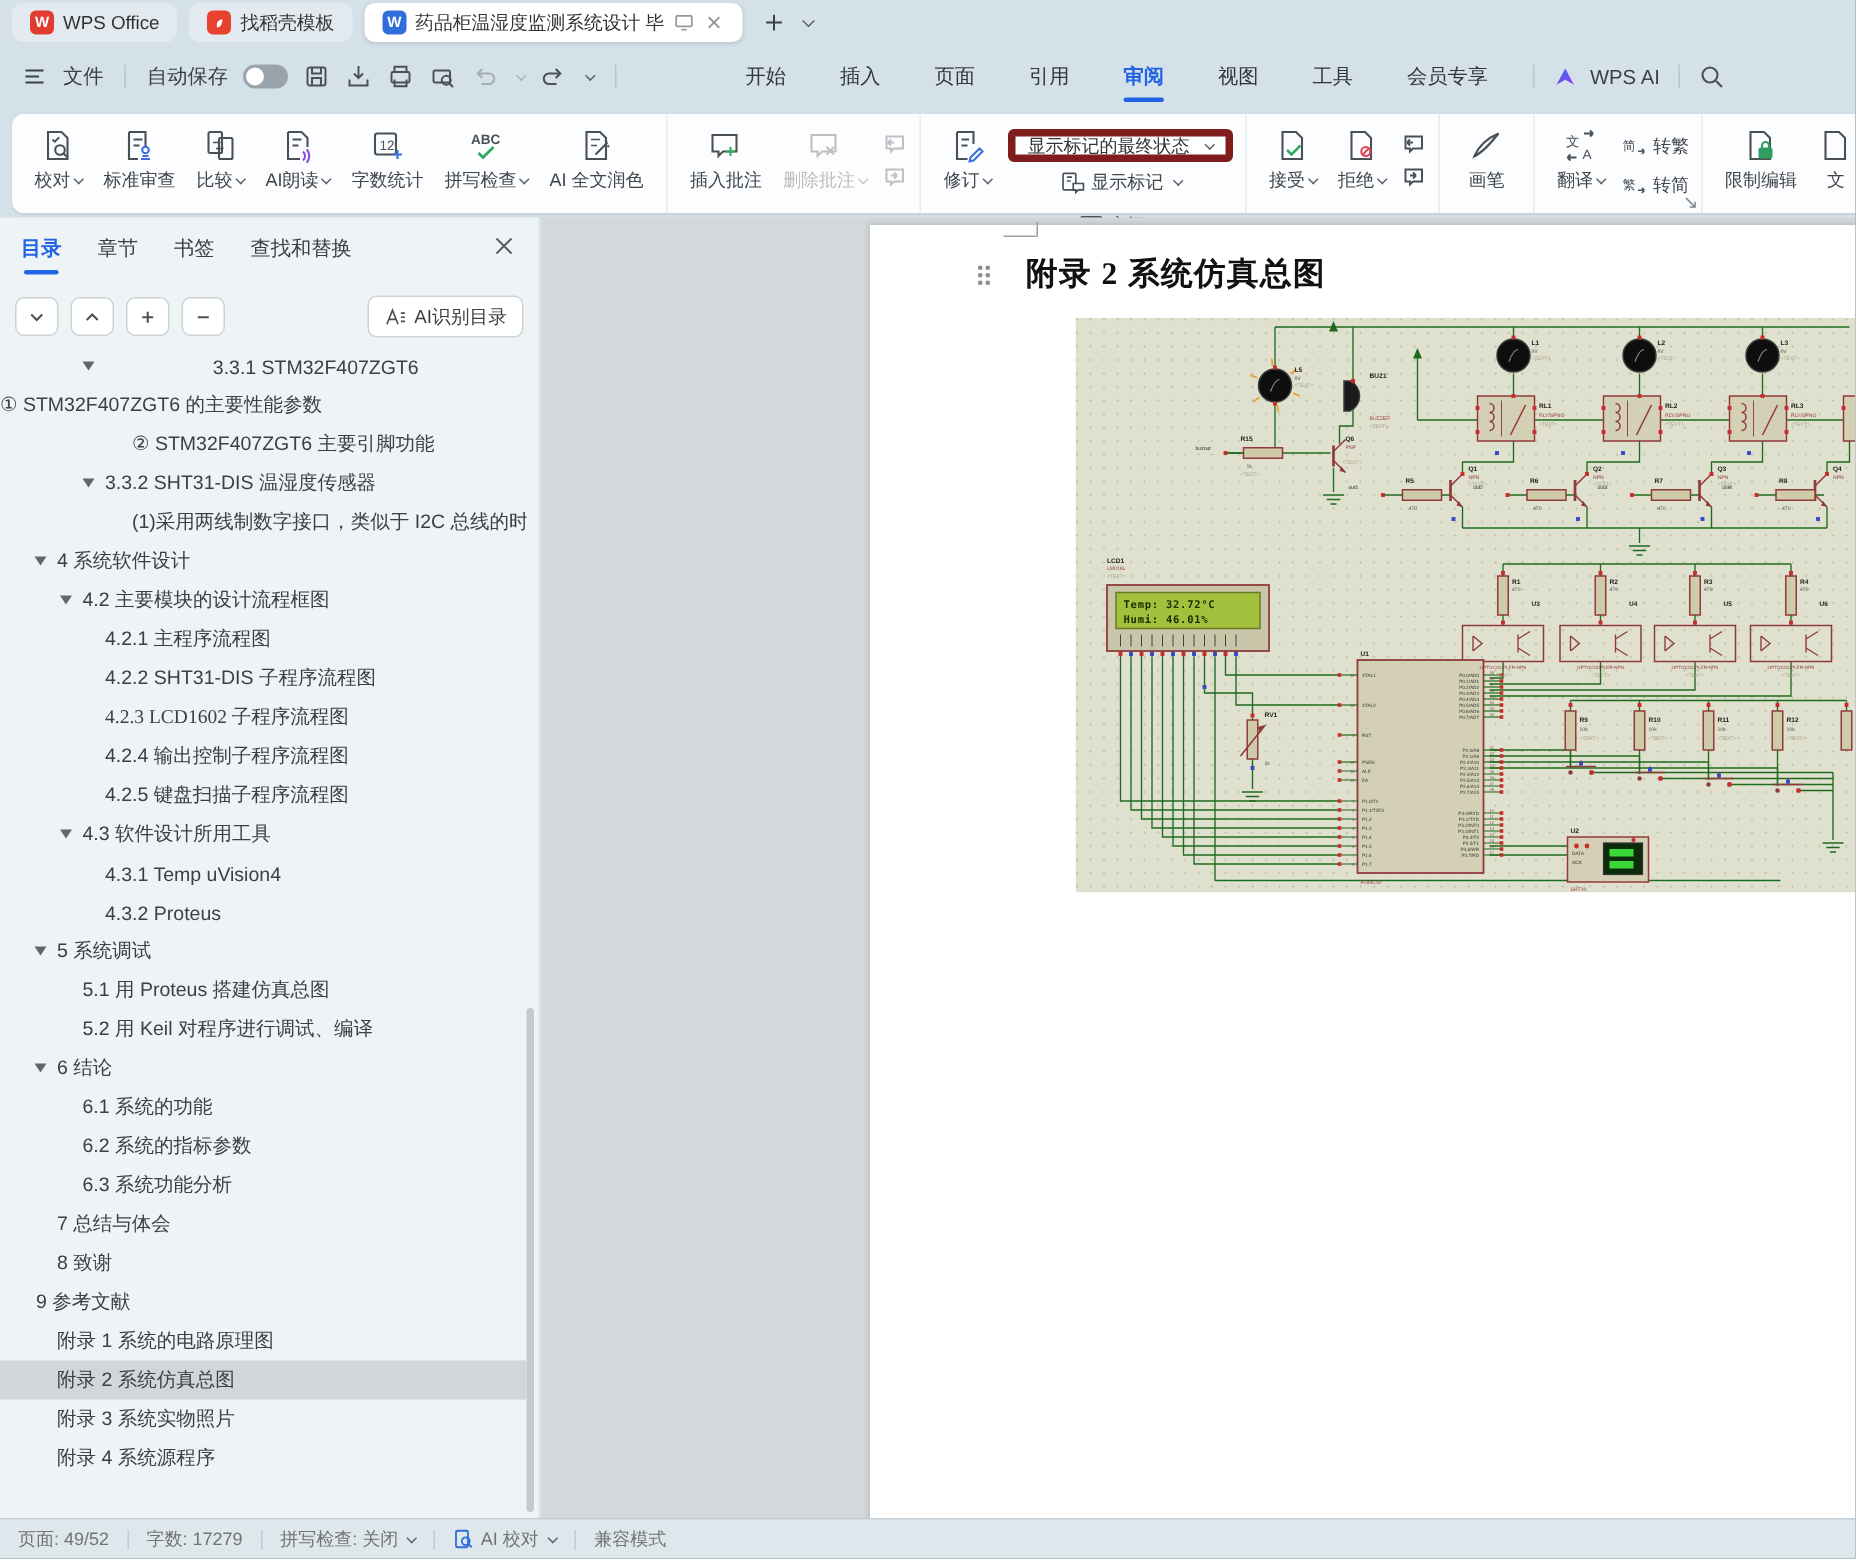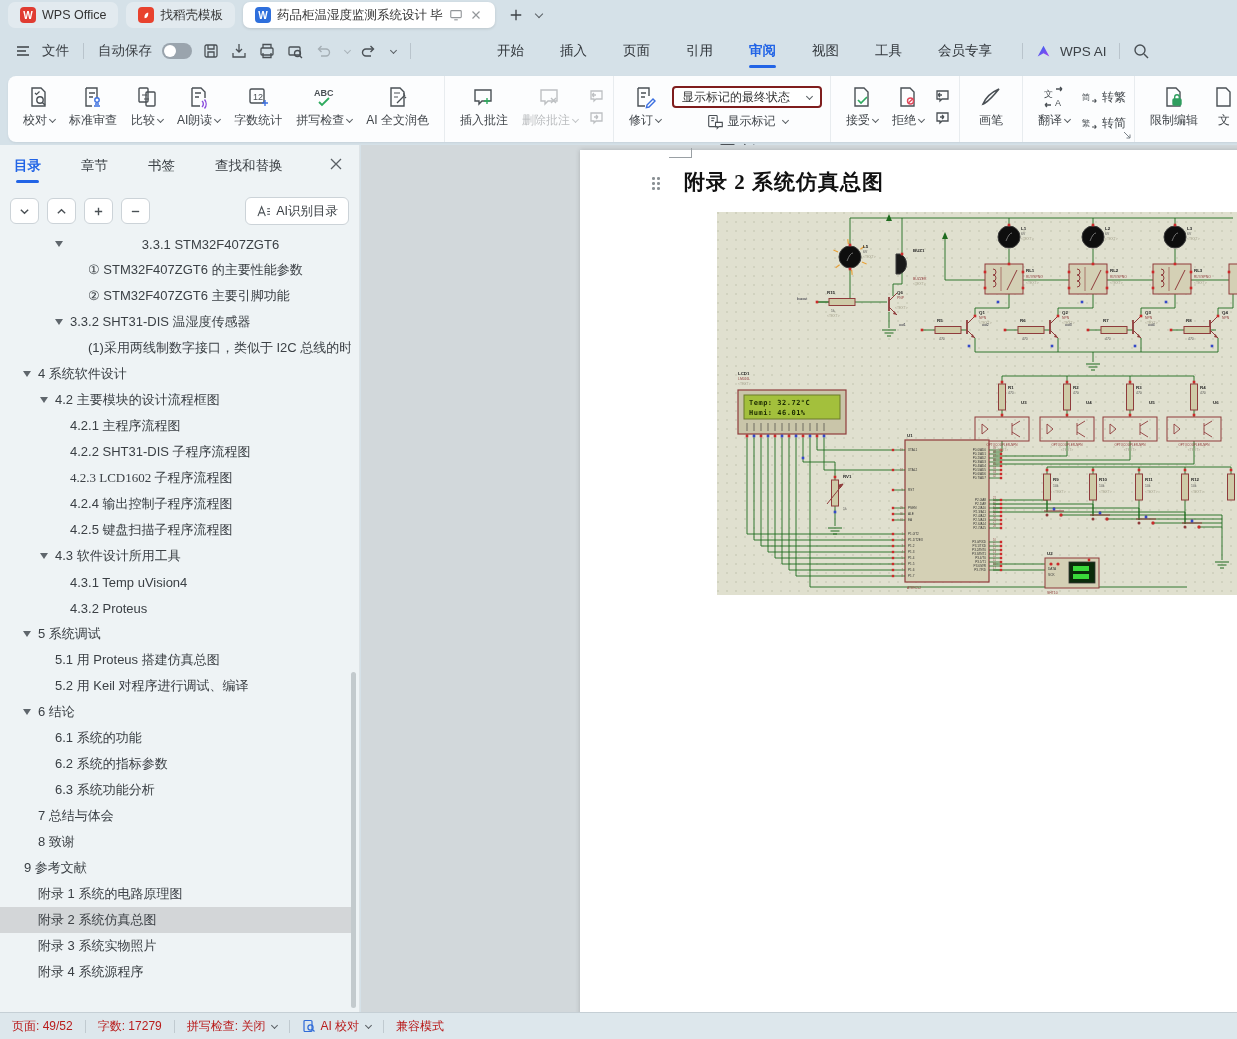--- a/index.html
+++ b/index.html
@@ -41,30 +41,30 @@
   .rgroup{display:flex;align-items:flex-start;padding:4px 8px 0 8px;border-right:1px solid #e8ecef;position:relative;}
   .rgroup:last-child{border-right:none;}
   .rbtn{display:flex;flex-direction:column;align-items:center;gap:3px;padding:5px 7px;border-radius:6px;min-width:46px;}
   .rbtn.dis{opacity:.35;}
   .ricon{width:24px;height:24px;}
   .rlbl{font-size:12px;color:#41464b;display:flex;align-items:center;white-space:nowrap;}
   .smallcol{display:flex;flex-direction:column;gap:6px;padding-top:8px;margin-left:2px;}
   .sicon{width:18px;height:16px;}
   .sicon.dis{opacity:.35;}
   .revcol{display:flex;flex-direction:column;gap:5px;padding-top:6px;margin-left:4px;}
-  .mselect{width:150px;height:22px;border:2px solid #7f1d1d;border-radius:4px;background:#fff;display:flex;
+  .mselect{width:150px;height:22px;border:5px solid #7f1d1d;border-radius:4px;background:#fff;display:flex;
            align-items:center;justify-content:space-between;padding:0 8px;font-size:12px;color:#333;}
   .revrow{display:flex;align-items:center;gap:12px;flex-direction:column;}
   .hbtn{display:flex;align-items:center;gap:4px;font-size:12px;color:#41464b;white-space:nowrap;}
   .hbtn svg{width:17px;height:17px;}
   .corner{position:absolute;right:3px;bottom:3px;width:8px;height:8px;}
   
   .main{position:absolute;left:0;top:145px;width:100%;height:867px;}
   .sidebar{position:absolute;left:0;top:0;width:360px;height:100%;background:#eef3f5;border-right:1px solid #dde3e6;overflow:hidden;}
-  .side-tabs{position:absolute;left:14px;top:12px;display:flex;gap:40px;font-size:13.5px;color:#3b4045;}
+  .side-tabs{position:absolute;left:14px;top:12px;display:flex;gap:24px;font-size:13.5px;color:#3b4045;}
   .stab{position:relative;padding-bottom:8px;}
   .stab.active{color:#2264e6;font-weight:bold;}
   .stab.active::after{content:"";position:absolute;left:2px;right:2px;bottom:0;height:3px;border-radius:2px;background:#2264e6;}
   .side-close{position:absolute;right:16px;top:12px;width:14px;height:14px;}
   .side-tools{position:absolute;left:10px;top:52px;right:10px;display:flex;align-items:center;gap:8px;}
   .tbtn{width:29px;height:26px;border:1px solid #ccd3d8;background:#fff;border-radius:6px;display:flex;
         align-items:center;justify-content:center;}
   .tbtn svg{width:11px;height:11px;}
   .aibtn{margin-left:auto;height:28px;border:1px solid #ccd3d8;background:#fff;border-radius:6px;display:flex;
          align-items:center;gap:5px;padding:0 10px;font-size:12.5px;color:#3b4045;}
@@ -80,21 +80,21 @@
   .page{position:absolute;left:219px;top:5px;width:700px;height:1020px;background:#ffffff;box-shadow:0 0 5px rgba(0,0,0,.18);}
   .cmarkh{position:absolute;background:#9aa0a4;}
   .heading{position:absolute;left:323px;top:23px;font-family:"Liberation Serif","DejaVu Serif",serif;
            font-weight:bold;font-size:21px;color:#111;letter-spacing:1px;}
   .handle{position:absolute;left:291px;top:32px;width:10px;height:15px;display:grid;
           grid-template-columns:3px 3px;grid-template-rows:3px 3px 3px;gap:2px;}
   .handle i{width:2.6px;height:2.6px;border-radius:50%;background:#8a9094;}
   #diagram{position:absolute;left:356px;top:67px;width:520px;height:383px;overflow:hidden;}
   
   .statusbar{position:absolute;left:0;bottom:0;width:100%;height:27px;background:#dde7ec;border-top:1px solid #c5cfd5;
-             display:flex;align-items:center;font-size:12px;color:#b91c1c;padding-left:12px;gap:12px;}
+             display:flex;align-items:center;font-size:12px;color:#737373;padding-left:12px;gap:12px;}
   .sb-div{width:1px;height:13px;background:#c0cad0;}
   .sb-item{display:flex;align-items:center;gap:4px;white-space:nowrap;}
   .sb-item svg{width:14px;height:14px;}
 </style>
 </head>
 <body>
 
 <div class="app">
 
   <div class="titlebar">
@@ -491,21 +491,21 @@
             </svg>
           <span>AI识别目录</span>
         </span>
       </div>
       <div class="toc" id="toc">
           <div class="toc-row" style="margin-top: -4px; justify-content: center;">
             <span class="toc-arrow" style="left: 55px;"></span>
             <span style="margin-left: 70px;">3.3.1 STM32F407ZGT6</span>
           </div>
           <div class="toc-row">
-            <span style="margin-left: 88px;">① STM32F407ZGT6 的主要性能参数</span>
+            <span style="">① STM32F407ZGT6 的主要性能参数</span>
           </div>
           <div class="toc-row">
             <span style="margin-left: 88px;">② STM32F407ZGT6 主要引脚功能</span>
           </div>
           <div class="toc-row">
             <span class="toc-arrow" style="left: 55px;"></span>
             <span style="margin-left: 70px;">3.3.2 SHT31-DIS 温湿度传感器</span>
           </div>
           <div class="toc-row">
             <span style="margin-left: 88px;">(1)采用两线制数字接口，类似于 I2C 总线的时 ...</span>

